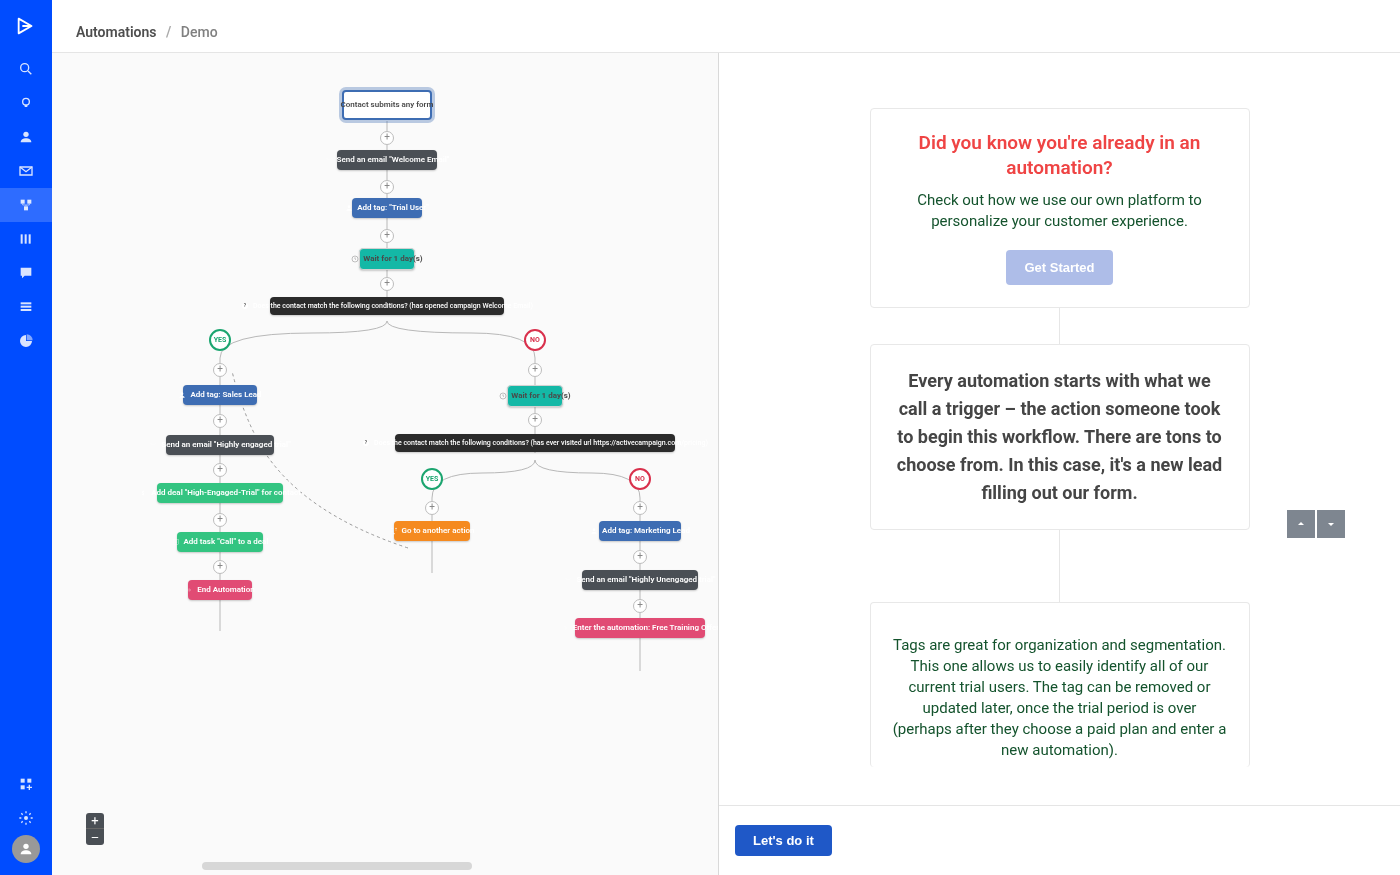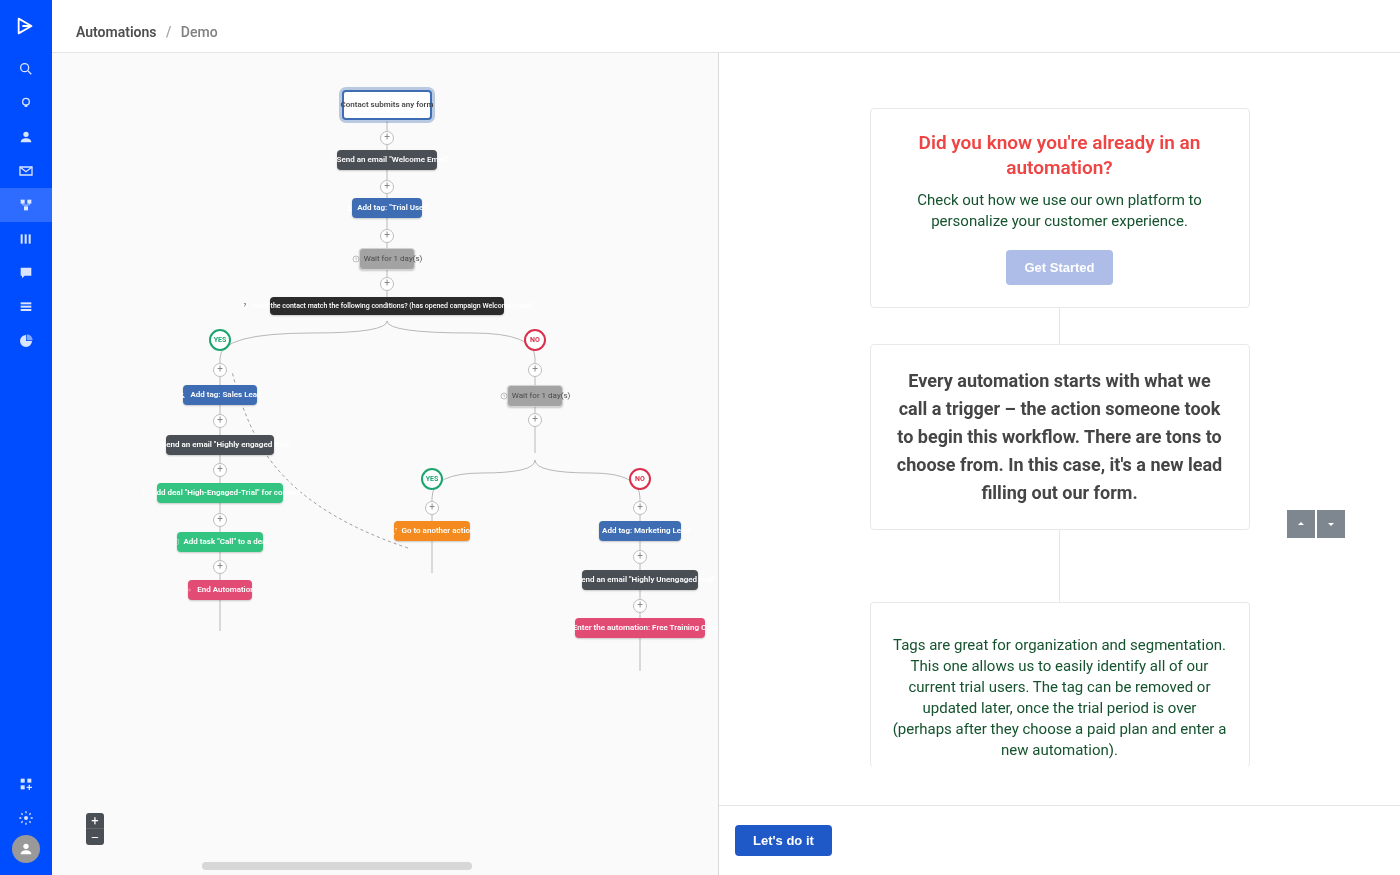--- a/index.html
+++ b/index.html
@@ -26,21 +26,21 @@
 
 .canvas { position: absolute; left: 52px; top: 53px; width: 667px; height: 822px; background: #fafafa; border-right: 1px solid #d9d9d9; overflow: hidden; }
 .canvas svg.connectors { position: absolute; left:0; top:0; width: 667px; height: 822px; pointer-events:none; }
 
 .node { position:absolute; border-radius:4px; font-size:8px; line-height: 1.2; padding: 5px 8px; display:flex; align-items:center; justify-content:center; gap:4px; color:#fff; font-weight:600; white-space:nowrap; box-shadow: 0 1px 2px rgba(0,0,0,0.2); }
 .node .icn { width:8px; height:8px; display:inline-flex; align-items:center; justify-content:center; }
 .node .icn svg{ width:8px; height:8px; fill:#fff; }
 .node.trigger { background:#fff; color:#4a4a4a; border: 2px solid #3e6db3; box-shadow: 0 0 0 3px rgba(62,109,179,0.35); font-size: 8px; padding: 8px 10px; }
 .node.dark { background:#4a4f55; }
 .node.blue { background:#3e6db3; }
-.node.lightbox { background:#a3a3a3; color:#4a4a4a; border:1px solid #d2d2d2; font-weight:400; }
+.node.lightbox { background:#14b8a6; color:#4a4a4a; border:1px solid #d2d2d2; font-weight:700; }
 .node.darkwide { background:#2b2b2b; font-weight:500; }
 .node.green { background:#33c481; }
 .node.orange { background:#f58a1f; }
 .node.pink { background:#e14b74;text-align:right; }
 
 .plus { position:absolute; width:14px; height:14px; border-radius:50%; background:#fff; border:1px solid #bdbdbd; display:flex; align-items:center; justify-content:center; font-size:10px; color:#888; line-height:1; }
 .plus::before{ content:"+"; position:relative; top:-1px;}
 
 .branch-pill { position:absolute; width:22px; height:22px; border-radius:50%; display:flex; align-items:center; justify-content:center; font-size:7px; font-weight:700; background:#fff; border:2px solid; }
 .branch-yes { color:#1ba56f; border-color:#1ba56f; }
@@ -311,20 +311,29 @@
   <div class="node lightbox" style="left:455px; top:332px; width:56px;">
       <span class="icn">
         <svg viewBox="0 0 24 24">
           <circle cx="12" cy="12" r="9" fill="none" stroke="#4a4a4a"></circle>
           <path d="M12 7v5l3 2" stroke="#4a4a4a" fill="none"></path>
         </svg>
       </span>
       <span>Wait for 1 day(s)</span>
     </div>
   <div class="plus" style="left:476px; top:360px;"></div>
+  <div class="node darkwide" style="left:343px; top:381px; width:280px; font-size:7px;">
+      <span class="icn">
+        <svg viewBox="0 0 24 24">
+          <circle cx="12" cy="12" r="9" fill="#fff"></circle>
+          <text x="12" y="16" text-anchor="middle" font-size="14" fill="#2b2b2b">?</text>
+        </svg>
+      </span>
+      <span>Does the contact match the following conditions? (has ever visited url https://activecampaign.com/pricing)</span>
+    </div>
 
   <div class="branch-pill branch-yes" style="left:369px; top:415px;">
       <span>YES</span>
     </div>
   <div class="branch-pill branch-no" style="left:577px; top:415px;">
       <span>NO</span>
     </div>
   <div class="plus" style="left:373px; top:448px;"></div>
   <div class="plus" style="left:581px; top:448px;"></div>
 

